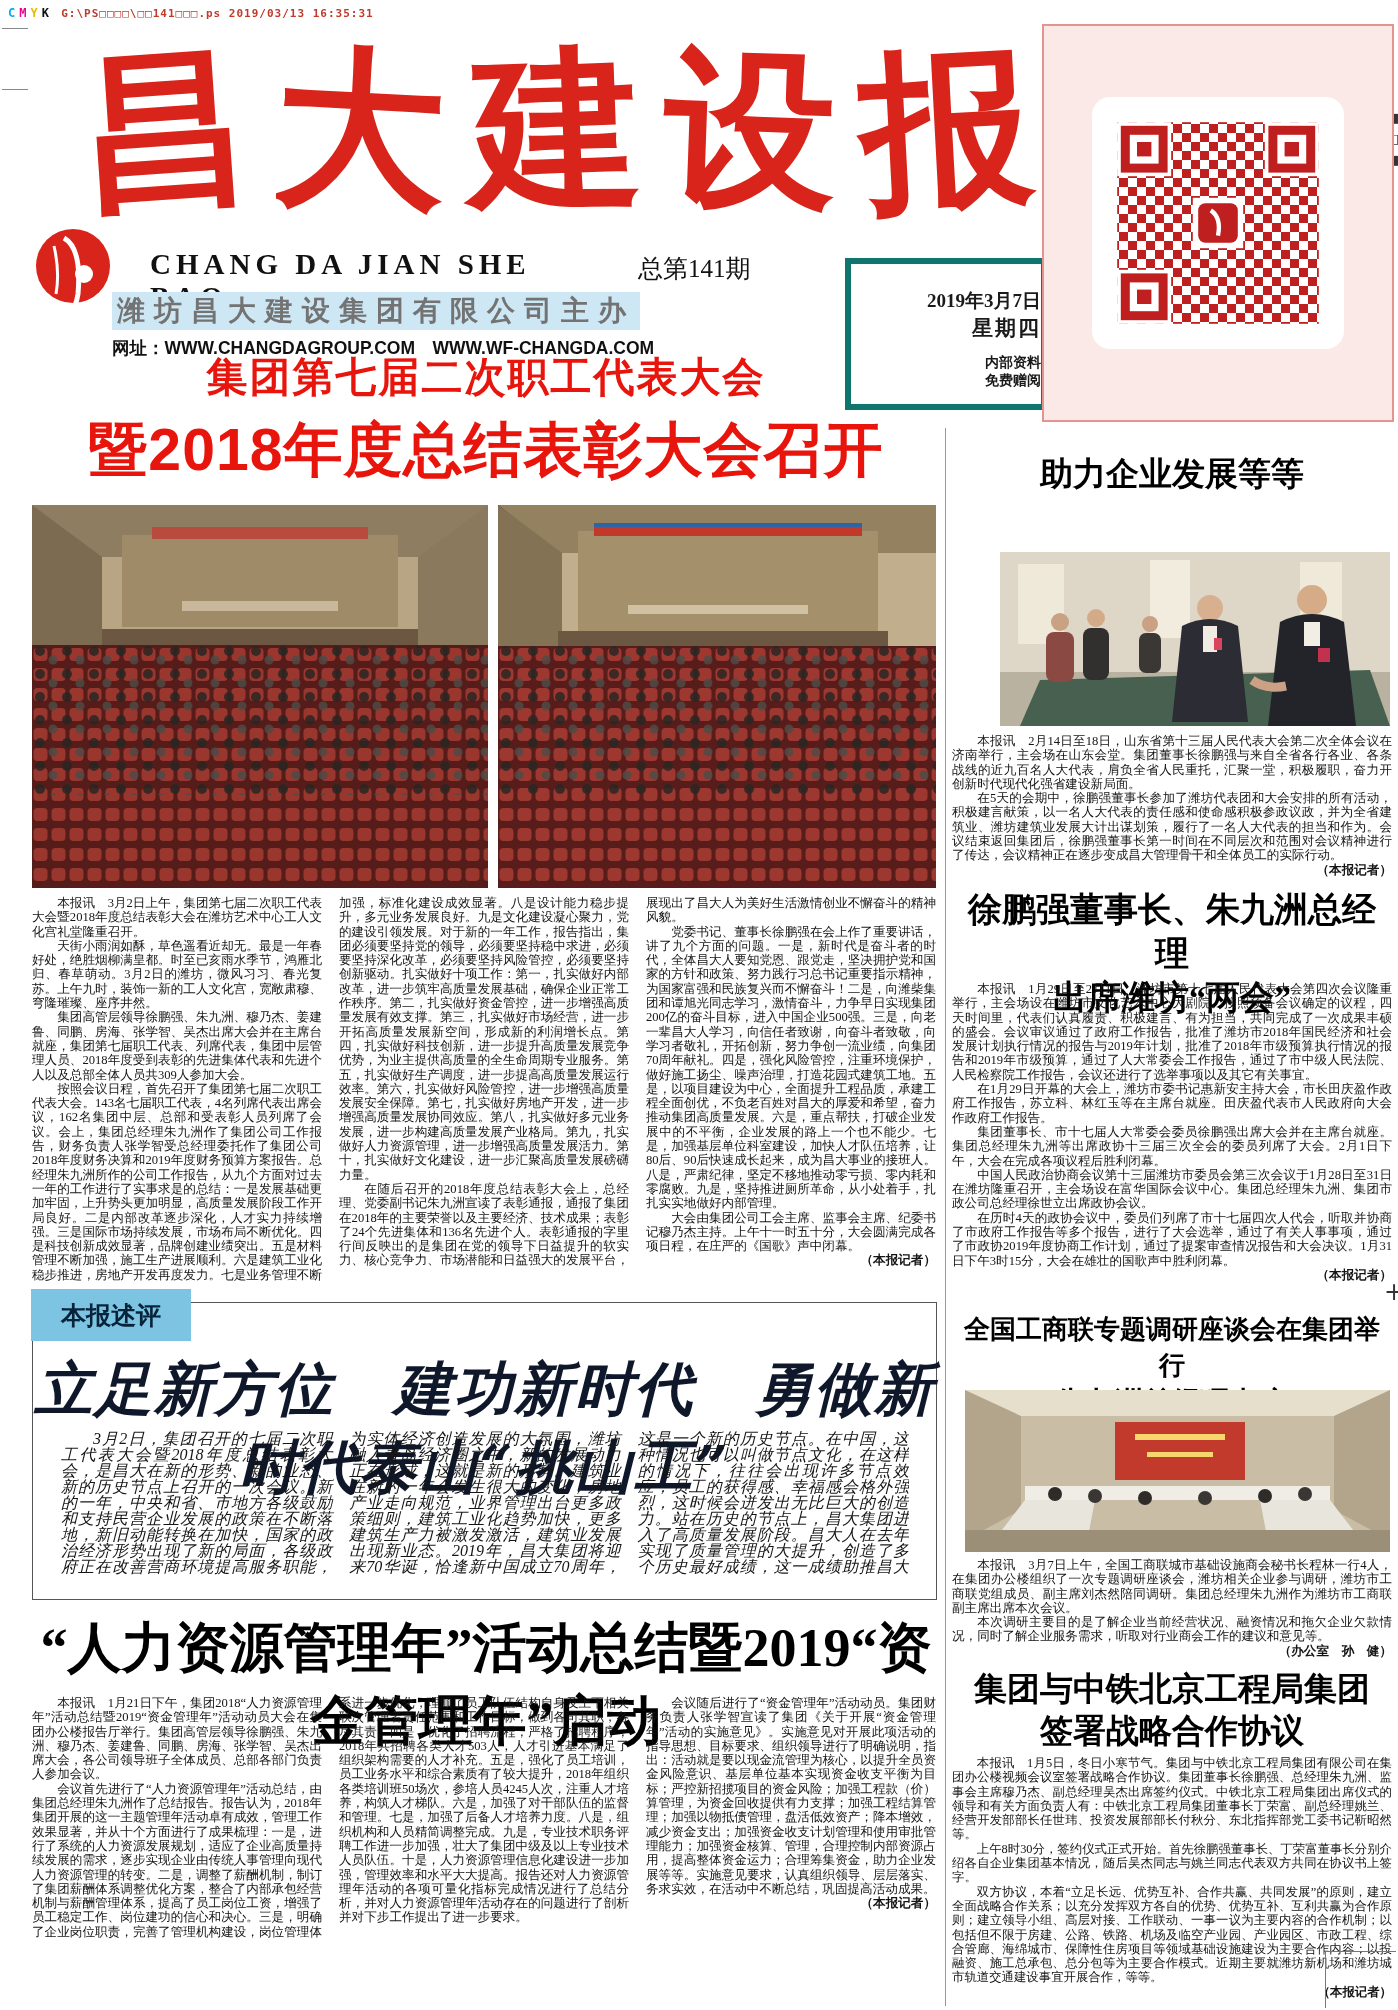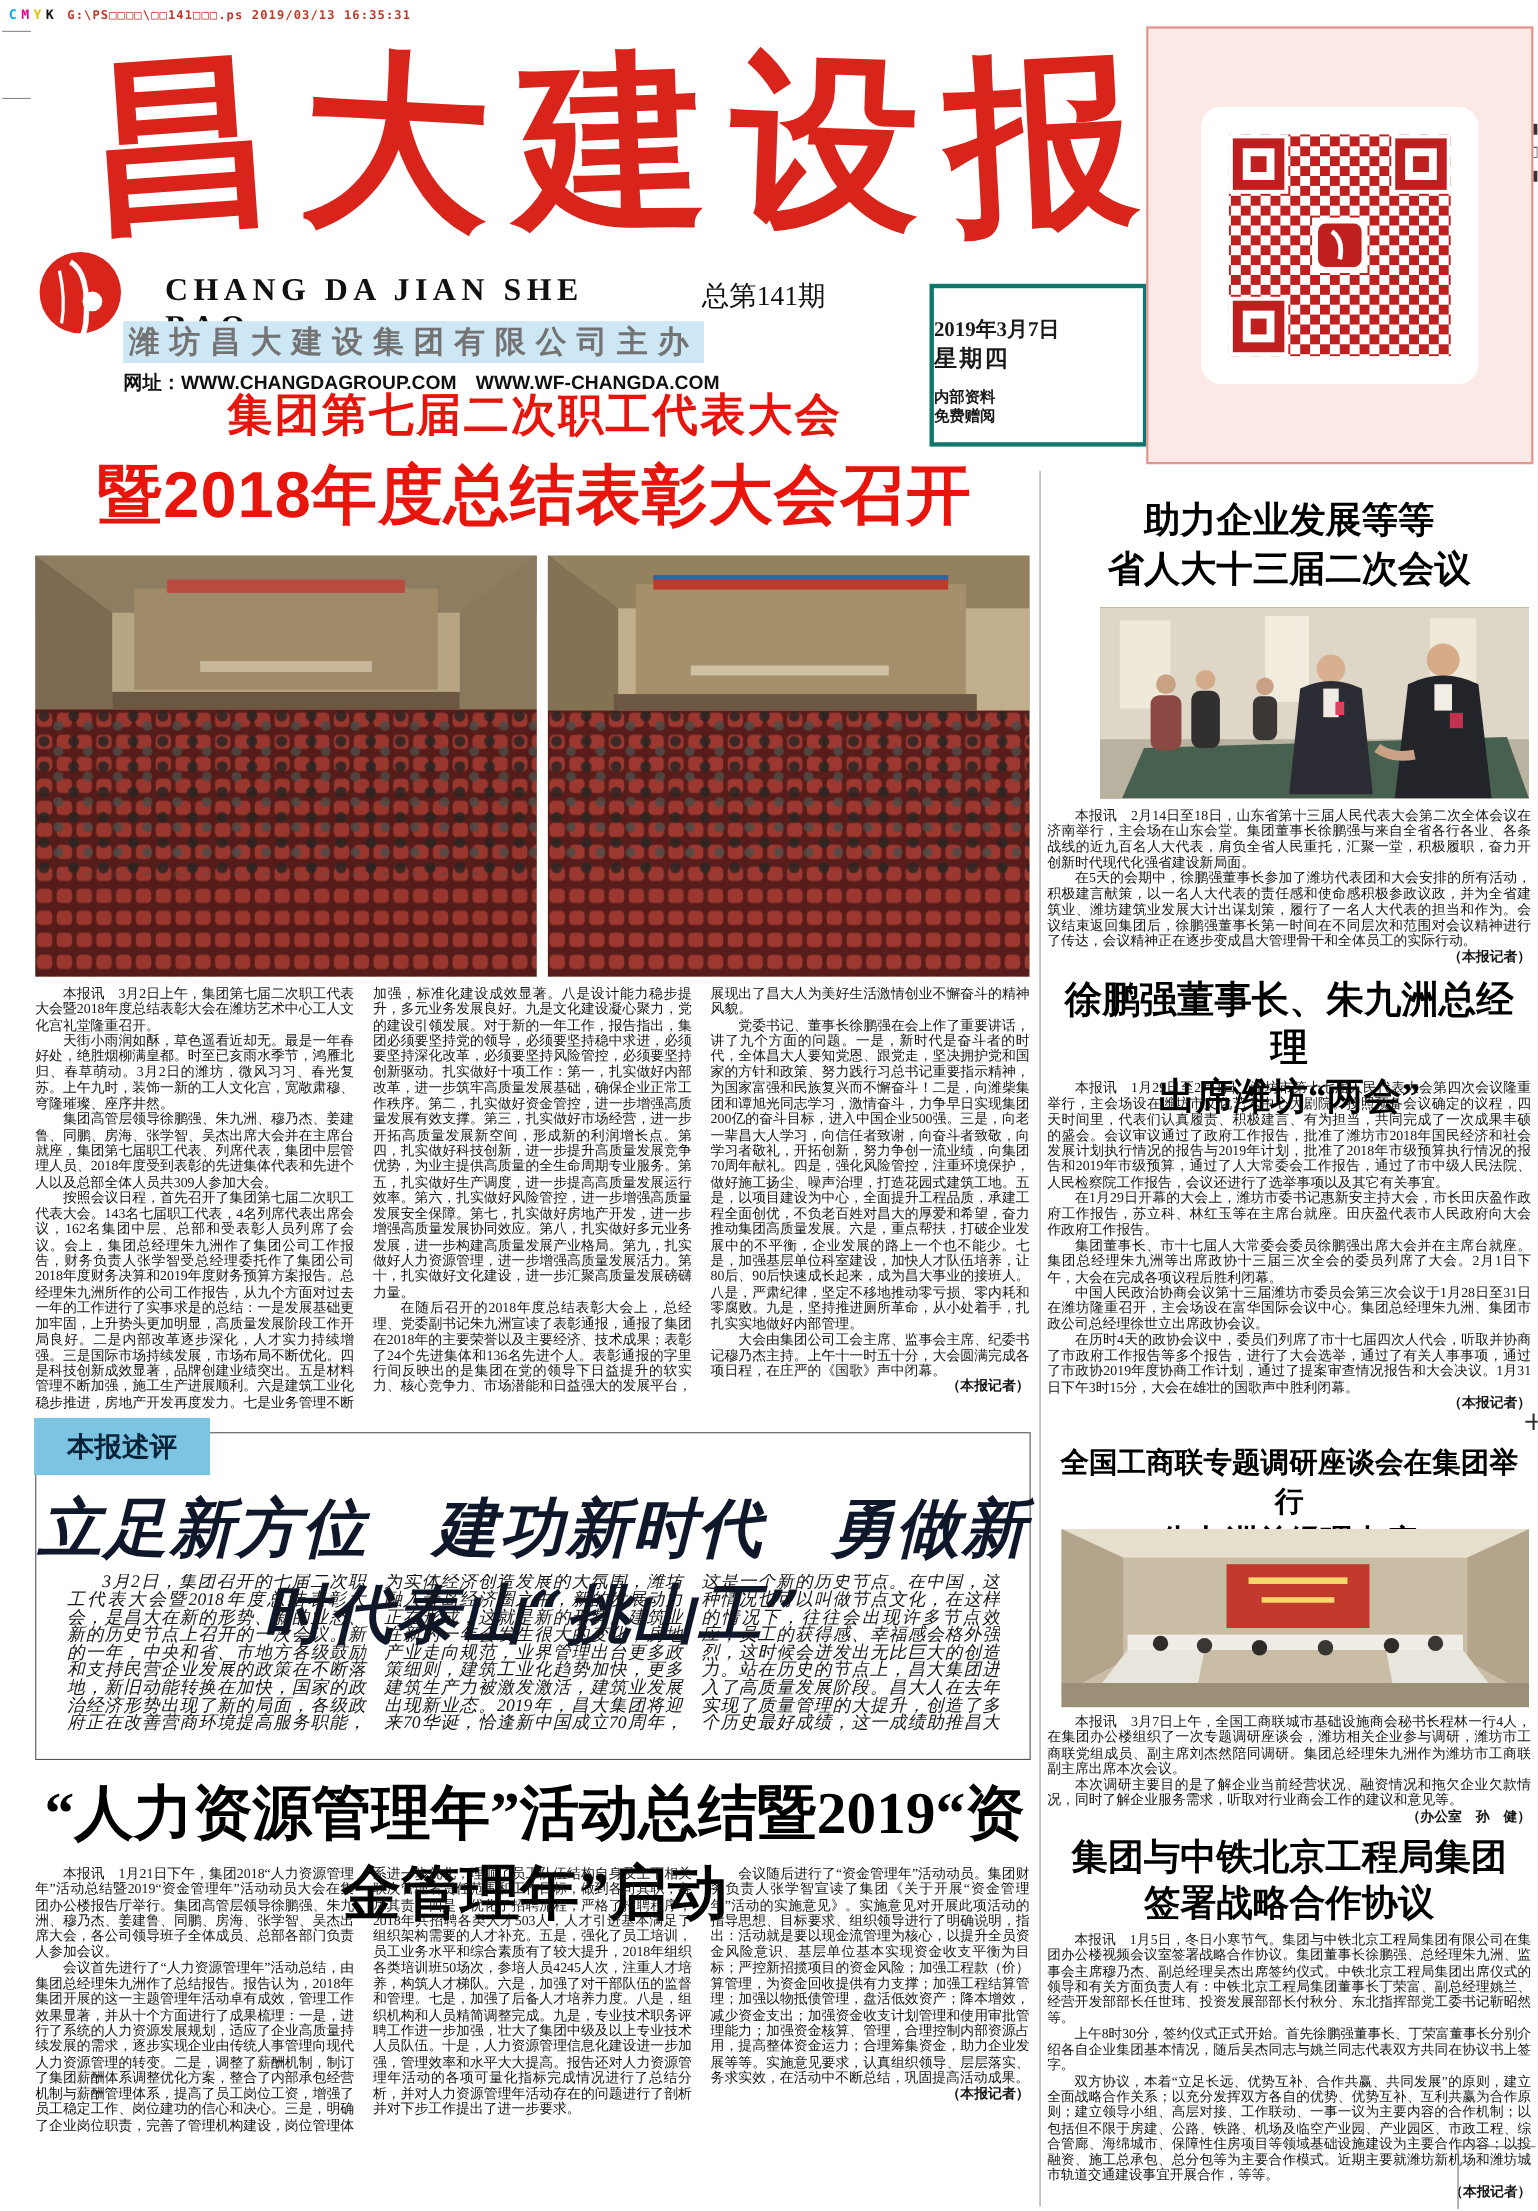--- a/index.html
+++ b/index.html
@@ -14,21 +14,21 @@
   .regmark{color:#333;font-family:"DejaVu Sans",sans-serif;}
   
   .title-row{left:78px;top:34px;width:955px;height:190px;display:flex;justify-content:space-between;align-items:center;}
   .title-row span{font-size:172px;line-height:1;color:#d8241b;font-weight:bold;font-family:"DejaVu Serif",serif;}
   .t0{transform:rotate(-4deg)}.t1{transform:rotate(3deg)}.t2{transform:rotate(-2deg)}.t3{transform:rotate(2deg)}.t4{transform:rotate(-3deg)}
   .pinyin{left:150px;top:248px;width:450px;font-size:29px;font-weight:bold;letter-spacing:5px;color:#111;}
   .issue{left:638px;top:252px;font-size:25px;color:#111;}
   .band{left:112px;top:292px;width:528px;height:38px;background:#cde7f4;display:flex;align-items:center;justify-content:center;
         font-size:28px;font-weight:bold;letter-spacing:9px;color:#737373;}
   .urls{left:112px;top:336px;width:560px;font-size:17.5px;font-weight:bold;color:#111;font-family:"Liberation Sans",sans-serif;}
-  .datebox{left:845px;top:258px;width:190px;height:140px;border:4px solid #0f766e;text-align:left;}
+  .datebox{left:845px;top:258px;width:190px;height:140px;border:6px solid #0f766e;text-align:right;}
   .datebox .d1{margin-top:24px;font-size:19px;font-weight:bold;}
   .datebox .d2{font-size:21px;font-weight:bold;letter-spacing:2px;}
   .datebox .d3{margin-top:12px;font-size:14px;font-weight:bold;}
   .datebox .d4{font-size:14px;font-weight:bold;}
   .qrpanel{left:1042px;top:24px;width:348px;height:394px;background:#fbe9e7;border:2px solid #e5938e;
            display:flex;align-items:center;justify-content:center;}
   .qrwhite{width:252px;height:252px;background:#fff;border-radius:18px;display:flex;align-items:center;justify-content:center;}
   
   .leadh{left:36px;top:342px;width:900px;text-align:center;color:#e8150d;
          font-family:"Liberation Sans","DejaVu Sans",sans-serif;font-weight:bold;}
@@ -202,21 +202,20 @@
     <p>本报讯　1月21日下午，集团2018“人力资源管理年”活动总结暨2019“资金管理年”活动动员大会在集团办公楼报告厅举行。集团高管层领导徐鹏强、朱九洲、穆乃杰、姜建鲁、同鹏、房海、张学智、吴杰出席大会，各公司领导班子全体成员、总部各部门负责人参加会议。</p>
     <p>会议首先进行了“人力资源管理年”活动总结，由集团总经理朱九洲作了总结报告。报告认为，2018年集团开展的这一主题管理年活动卓有成效，管理工作效果显著，并从十个方面进行了成果梳理：一是，进行了系统的人力资源发展规划，适应了企业高质量持续发展的需求，逐步实现企业由传统人事管理向现代人力资源管理的转变。二是，调整了薪酬机制，制订了集团薪酬体系调整优化方案，整合了内部承包经营机制与薪酬管理体系，提高了员工岗位工资，增强了员工稳定工作、岗位建功的信心和决心。三是，明确了企业岗位职责，完善了管理机构建设，岗位管理体系进一步优化，理顺了员工队伍结构自身及上下相关联次管理者责任范围和工作目标，做到各司其职，各尽其责。四是，优化了招聘流程，严格了招聘程序，2018年共招聘各类人才503人，人才引进基本满足了组织架构需要的人才补充。五是，强化了员工培训，员工业务水平和综合素质有了较大提升，2018年组织各类培训班50场次，参培人员4245人次，注重人才培养，构筑人才梯队。六是，加强了对干部队伍的监督和管理。七是，加强了后备人才培养力度。八是，组织机构和人员精简调整完成。九是，专业技术职务评聘工作进一步加强，壮大了集团中级及以上专业技术人员队伍。十是，人力资源管理信息化建设进一步加强，管理效率和水平大大提高。报告还对人力资源管理年活动的各项可量化指标完成情况进行了总结分析，并对人力资源管理年活动存在的问题进行了剖析并对下步工作提出了进一步要求。</p>
     <p>会议随后进行了“资金管理年”活动动员。集团财务负责人张学智宣读了集团《关于开展“资金管理年”活动的实施意见》。实施意见对开展此项活动的指导思想、目标要求、组织领导进行了明确说明，指出：活动就是要以现金流管理为核心，以提升全员资金风险意识、基层单位基本实现资金收支平衡为目标；严控新招揽项目的资金风险；加强工程款（价）算管理，为资金回收提供有力支撑；加强工程结算管理；加强以物抵债管理，盘活低效资产；降本增效，减少资金支出；加强资金收支计划管理和使用审批管理能力；加强资金核算、管理，合理控制内部资源占用，提高整体资金运力；合理筹集资金，助力企业发展等等。实施意见要求，认真组织领导、层层落实、务求实效，在活动中不断总结，巩固提高活动成果。</p>
     <p class="byline">（本报记者）</p>
   </div>
 
   <div class="abs divline"></div>
 
   <div class="abs sideh" style="top:452px;font-size:33px;line-height:44px;">
     <div>助力企业发展等等</div>
-    <div>省人大十三届二次会议</div>
   </div>
   <div class="abs ph" style="left:1000px;top:552px;width:390px;height:174px;">
     <svg viewBox="0 0 390 174" preserveAspectRatio="none">
       <rect width="390" height="174" fill="#ded7c8"></rect>
       <rect x="18" y="12" width="46" height="80" fill="#efe9da"></rect>
         <rect x="150" y="8" width="40" height="78" fill="#f2ecdf"></rect>
         <rect x="300" y="10" width="42" height="80" fill="#efe9da"></rect>
       <rect x="0" y="120" width="390" height="54" fill="#b9b2a1"></rect>
       <polygon points="40,128 370,118 390,174 20,174" fill="#47604f"></polygon>
       <circle cx="60" cy="70" r="9" fill="#c9a183"></circle>

